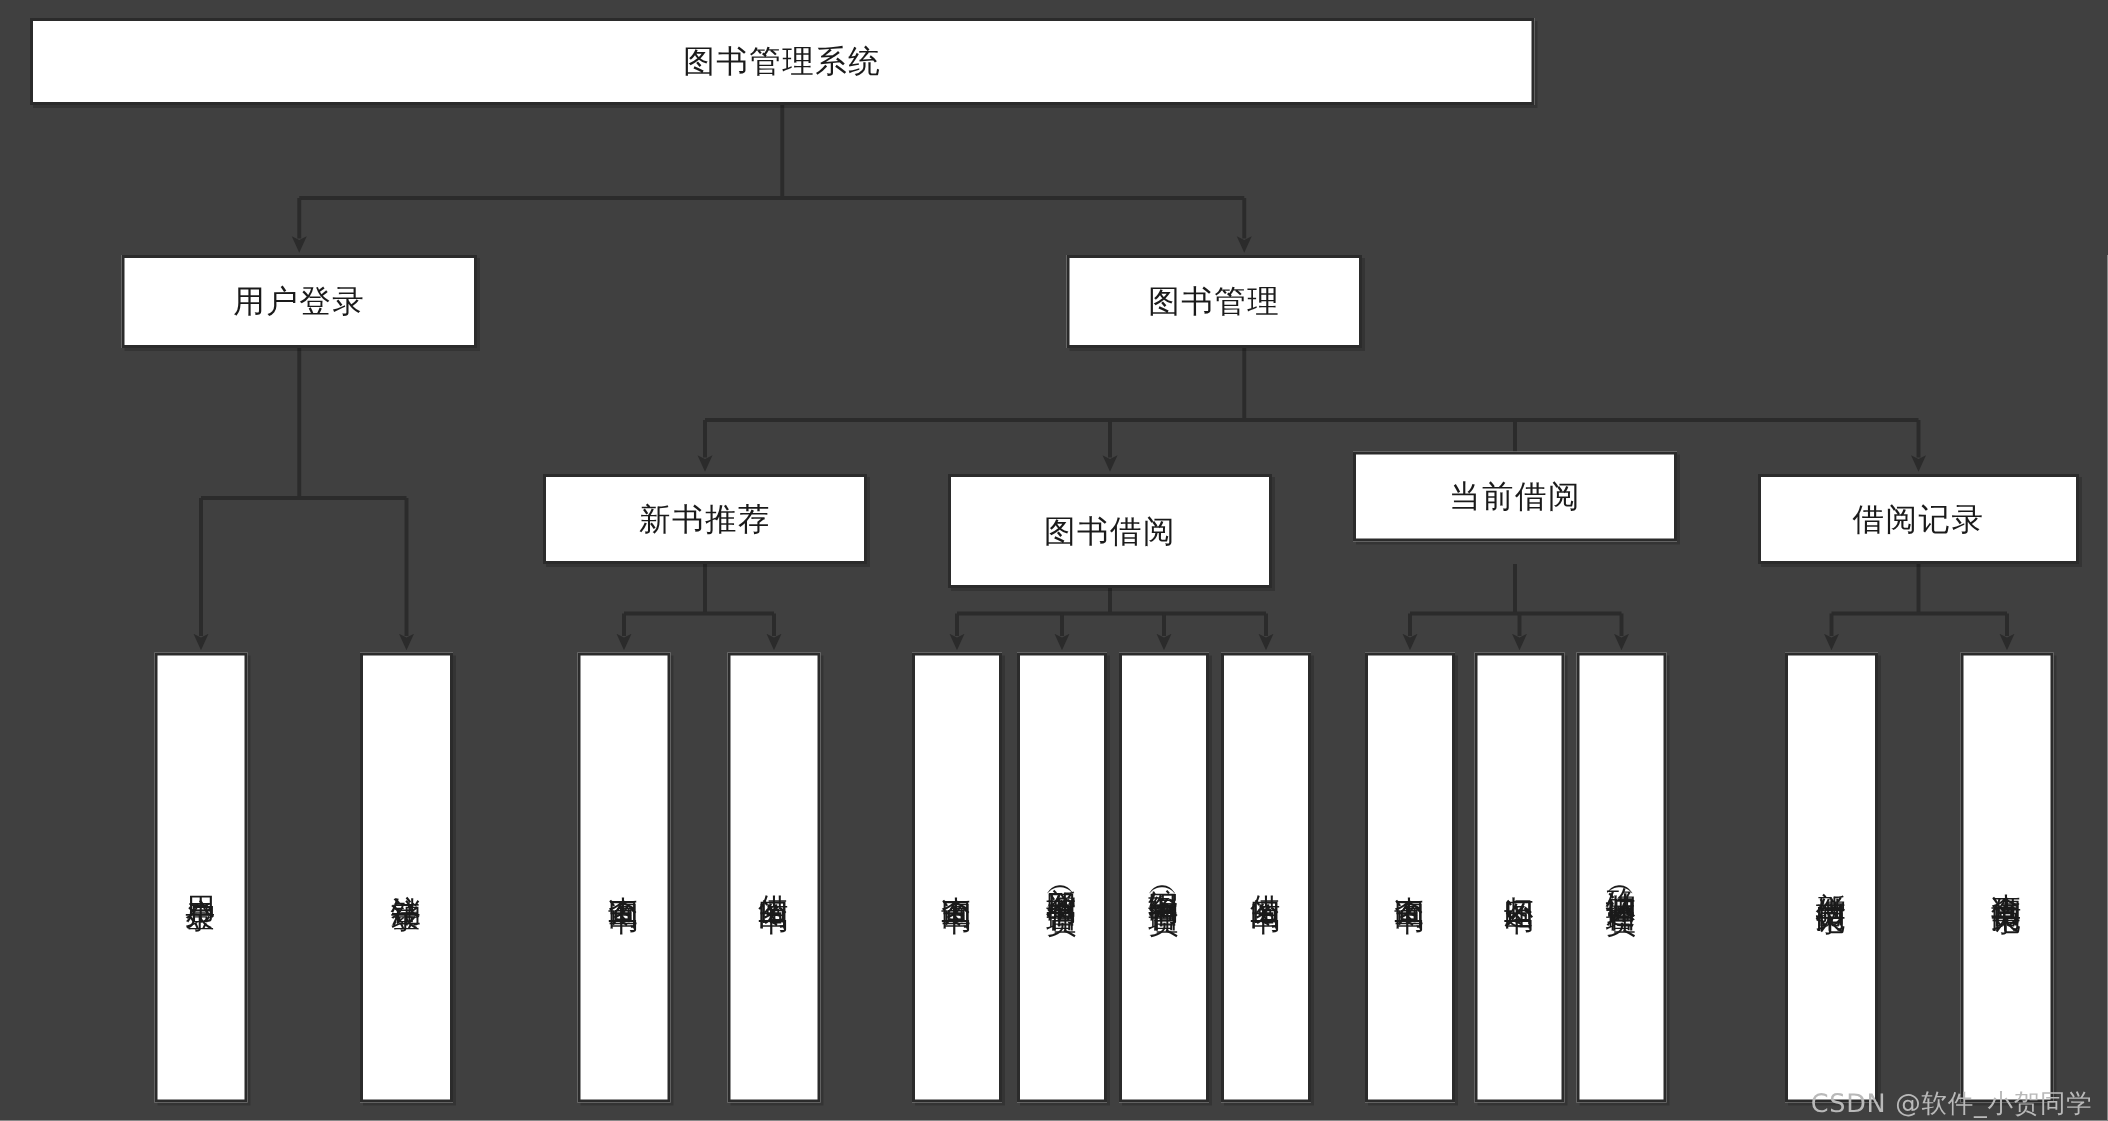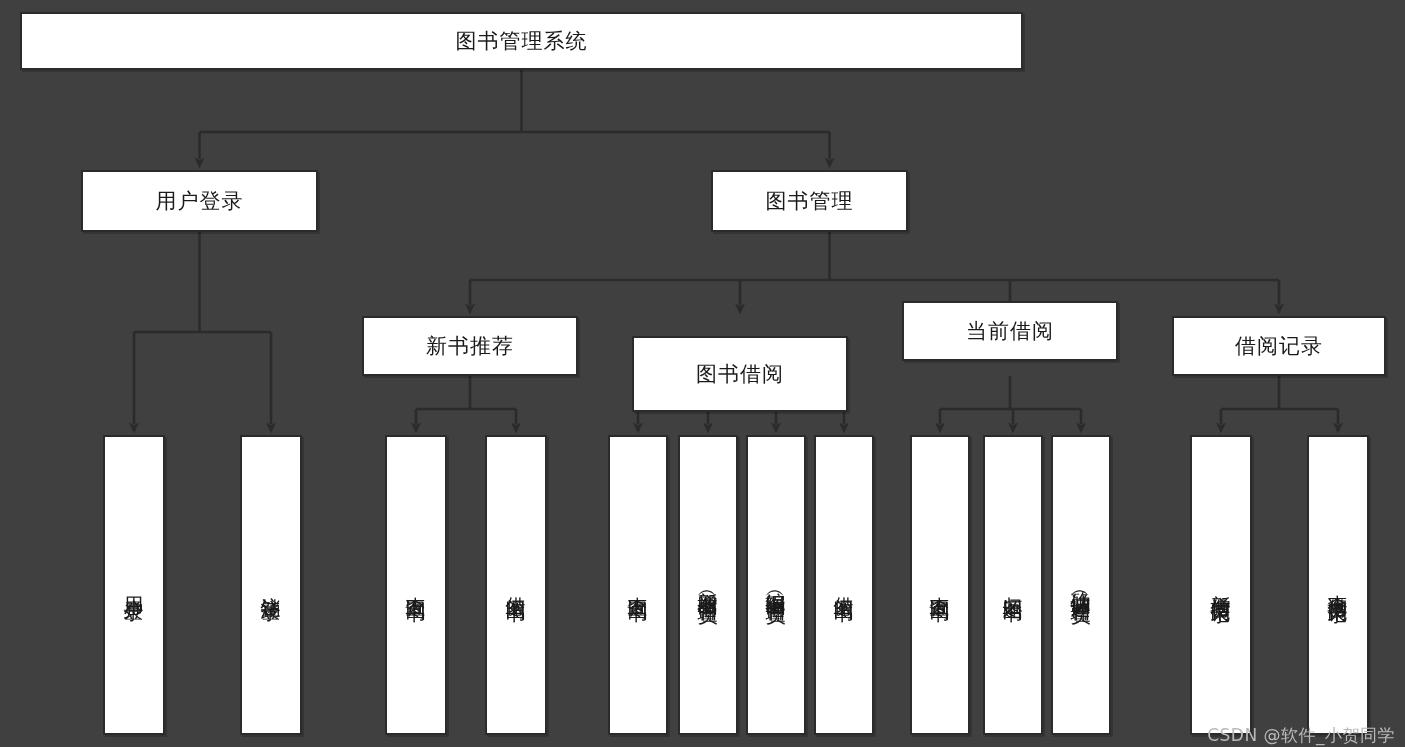--- a/index.html
+++ b/index.html
@@ -123,21 +123,21 @@
       </div>
       <div class="node-box" style="left: 81px; top: 170px; width: 237px; height: 62px;">
         <div class="node-label-h">用户登录</div>
       </div>
       <div class="node-box" style="left: 711px; top: 170px; width: 197px; height: 62px;">
         <div class="node-label-h">图书管理</div>
       </div>
       <div class="node-box" style="left: 362px; top: 316px; width: 216px; height: 60px;">
         <div class="node-label-h">新书推荐</div>
       </div>
-      <div class="node-box" style="left: 632px; top: 316px; width: 216px; height: 76px; margin-top: 20px;">
+      <div class="node-box" style="left: 632px; top: 316px; width: 216px; height: 76px;">
         <div class="node-label-h">图书借阅</div>
       </div>
       <div class="node-box" style="left: 902px; top: 301px; width: 216px; height: 60px;">
         <div class="node-label-h">当前借阅</div>
       </div>
       <div class="node-box" style="left: 1172px; top: 316px; width: 214px; height: 60px;">
         <div class="node-label-h">借阅记录</div>
       </div>
       <div class="node-box" style="left: 103px; top: 435px; width: 62px; height: 300px;">
         <div class="node-label-v">用户登录</div>

